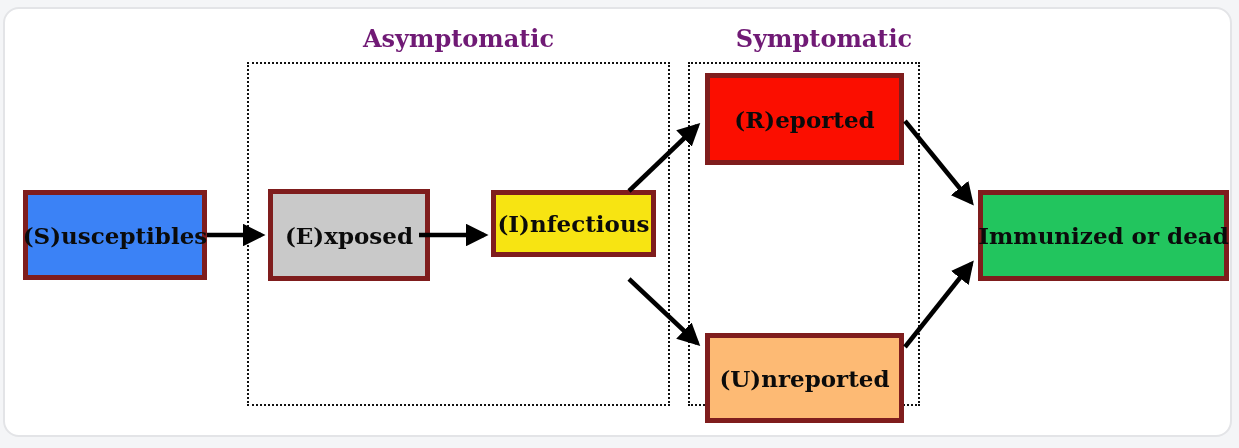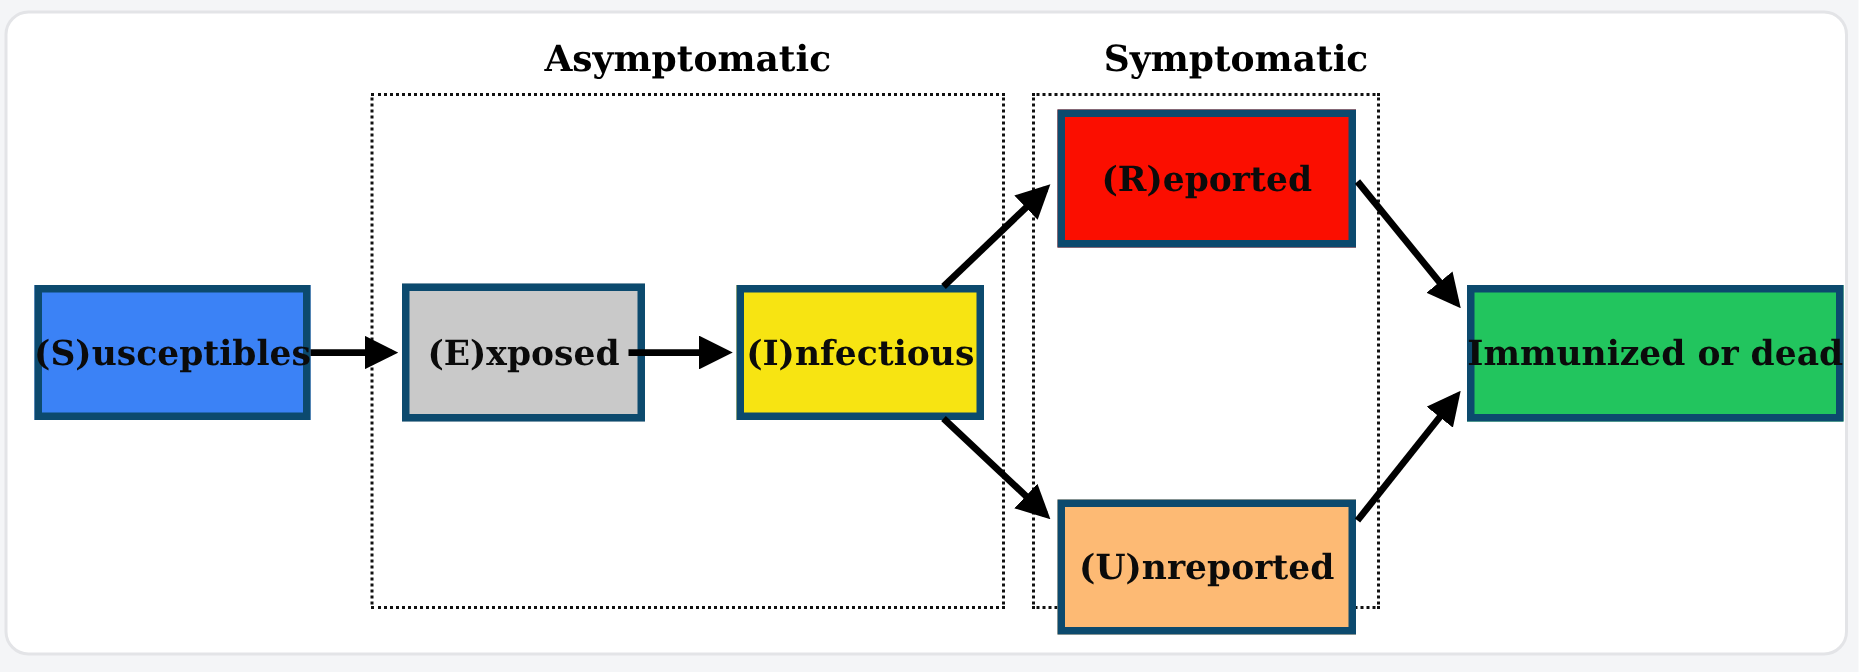--- a/index.html
+++ b/index.html
@@ -15,33 +15,33 @@
   }
   .canvas{position:absolute;left:0;top:0;width:1239px;height:448px;}
   .region{
     position:absolute;top:62px;height:344px;
     border:2px dotted #111;box-sizing:border-box;
   }
   .region-asym{left:247px;width:423px;}
   .region-sym{left:688px;width:232px;}
   .region-label{
     position:absolute;top:24px;height:30px;line-height:30px;
-    text-align:center;font-weight:bold;font-size:24px;color:#000000;
+    text-align:center;font-weight:bold;font-size:24px;color:#701a75;
   }
   .region-label-asym{left:247px;width:423px;}
   .region-label-sym{left:708px;width:232px;}
   .node{
     position:absolute;display:flex;align-items:center;justify-content:center;
-    border:5px solid #0c4a6e;box-sizing:border-box;
+    border:5px solid #7f1d1d;box-sizing:border-box;
     font-weight:bold;font-size:23px;color:#0b0b0b;
     white-space:nowrap;
   }
   .node-s{left:23px;top:190px;width:184px;height:90px;}
   .node-e{left:268px;top:189px;width:162px;height:92px;}
-  .node-i{left:491px;top:190px;width:165px;height:90px;}
+  .node-i{left:491px;top:190px;width:165px;height:67px;}
   .node-r{left:705px;top:73px;width:199px;height:92px;}
   .node-u{left:705px;top:304px;width:199px;height:90px;}
   .node-d{left:978px;top:190px;width:251px;height:91px;font-size:23px;}
   svg.arrows{position:absolute;left:0;top:0;pointer-events:none;}
 </style>
 </head>
 <body>
 
 <div class="card"></div>
 

